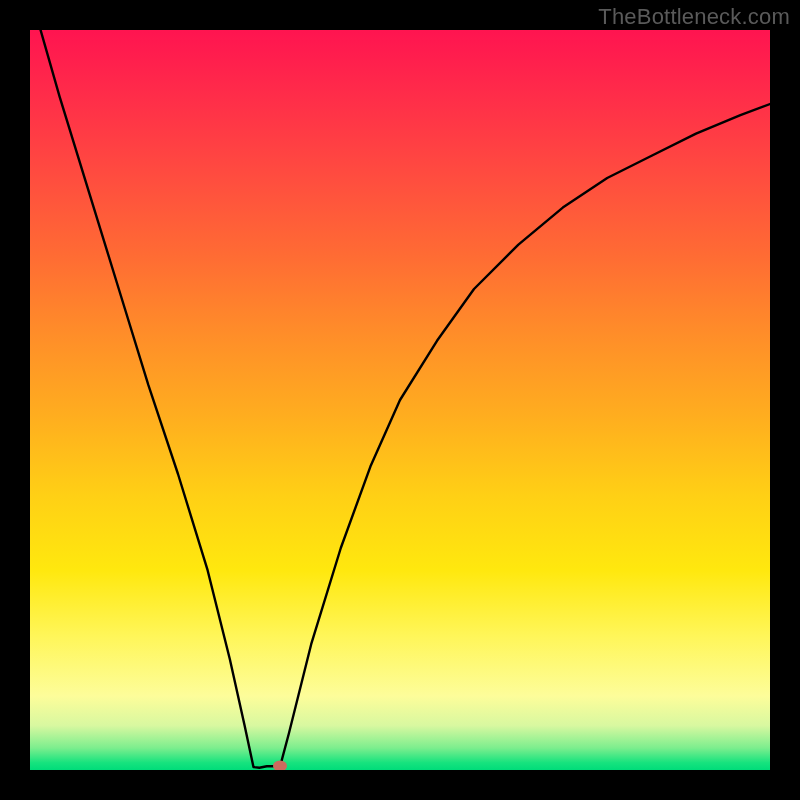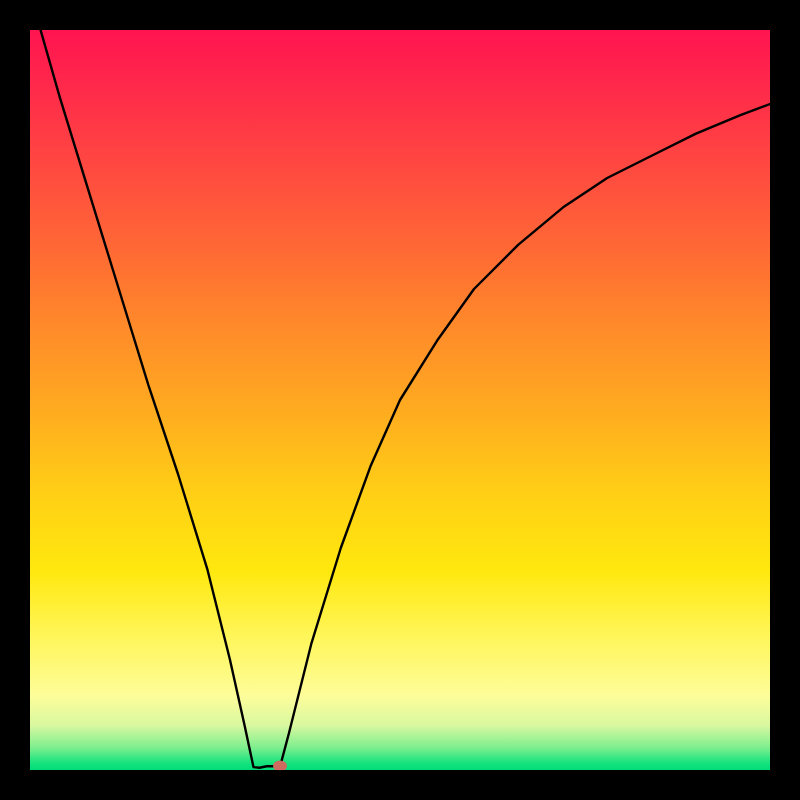--- a/index.html
+++ b/index.html
@@ -69,20 +69,21 @@
     border-radius: 50% / 50%;
     background: #cc6b5e;
     z-index: 2;
     transform: translate(-50%, -50%);
   }
 </style>
 </head>
 <body>
 
 <div class="frame">
+  <div class="watermark">TheBottleneck.com</div>
   <div class="plot">
     <div class="gradient"></div>
     <svg class="curve" viewBox="0 0 740 740" preserveAspectRatio="none">
       <path id="curve-path" fill="none" stroke="#000" stroke-width="2.4" stroke-linejoin="round" stroke-linecap="round" d="M0.00 -37.00 L29.60 66.60 L59.20 162.80 L88.80 259.00 L118.40 355.20 L148.00 444.00 L177.60 540.20 L199.80 629.00 L214.60 695.60 L223.48 737.04 L229.40 737.78 L236.80 736.30 L250.12 736.30 L259.00 703.00 L281.20 614.20 L310.80 518.00 L340.40 436.60 L370.00 370.00 L407.00 310.80 L444.00 259.00 L488.40 214.60 L532.80 177.60 L577.20 148.00 L621.60 125.80 L666.00 103.60 L710.40 85.10 L740.00 74.00"></path>
     </svg>
     <div id="marker" class="marker" style="left: 250.12px; top: 735.56px;"></div>
   </div>
 </div>
 
 </body></html>

